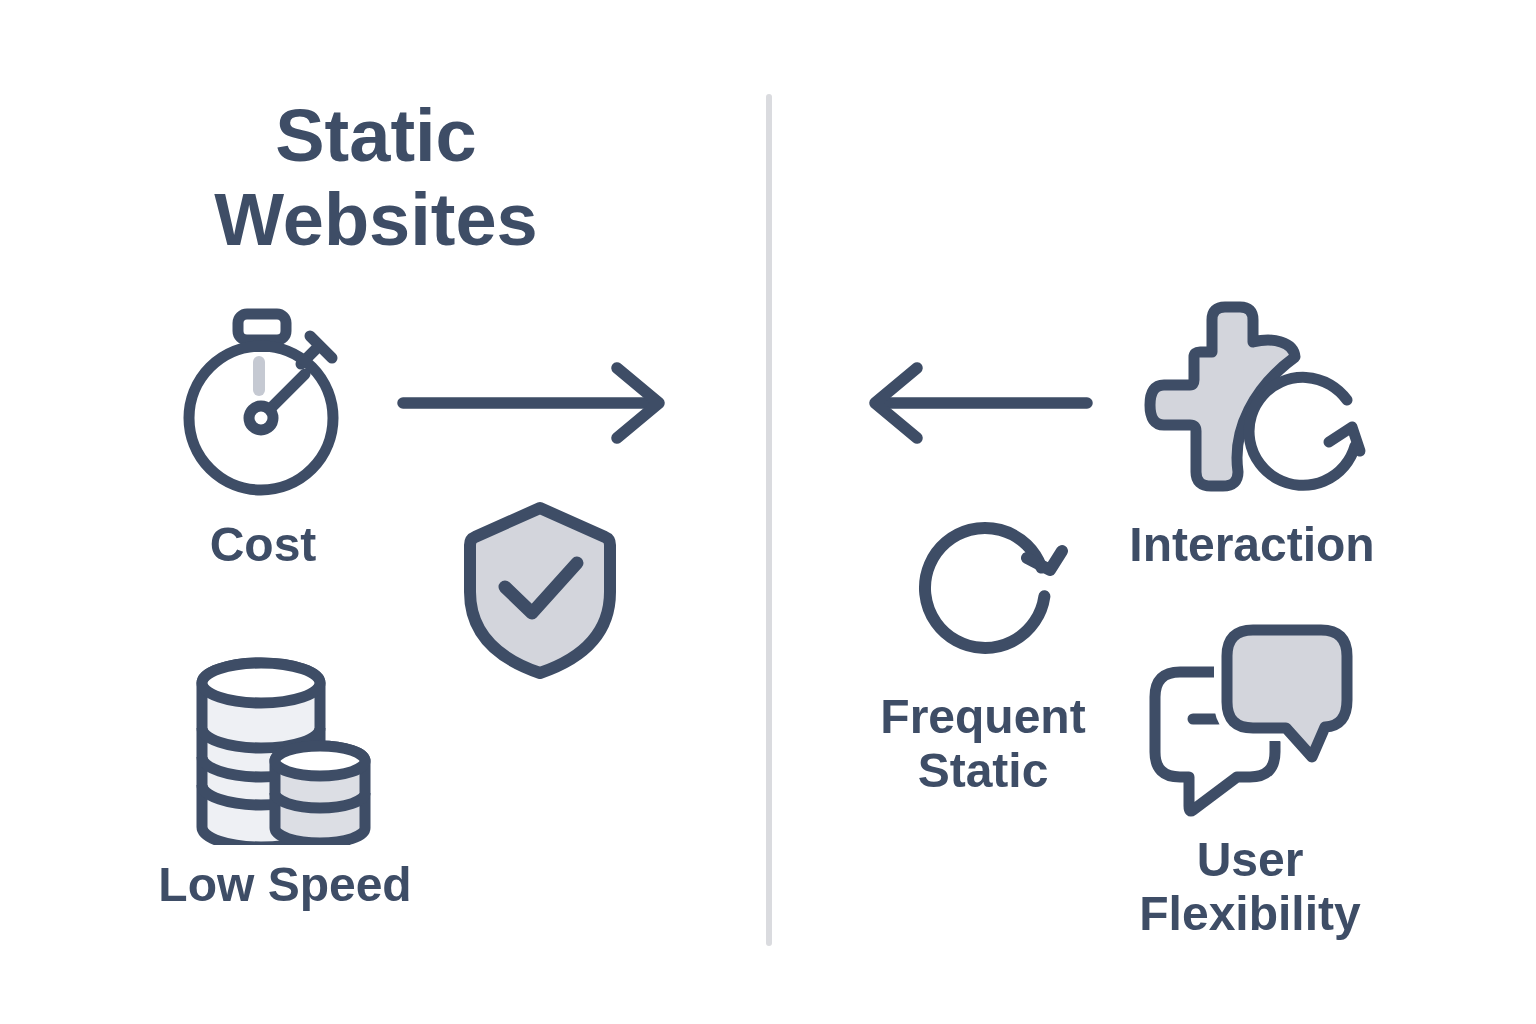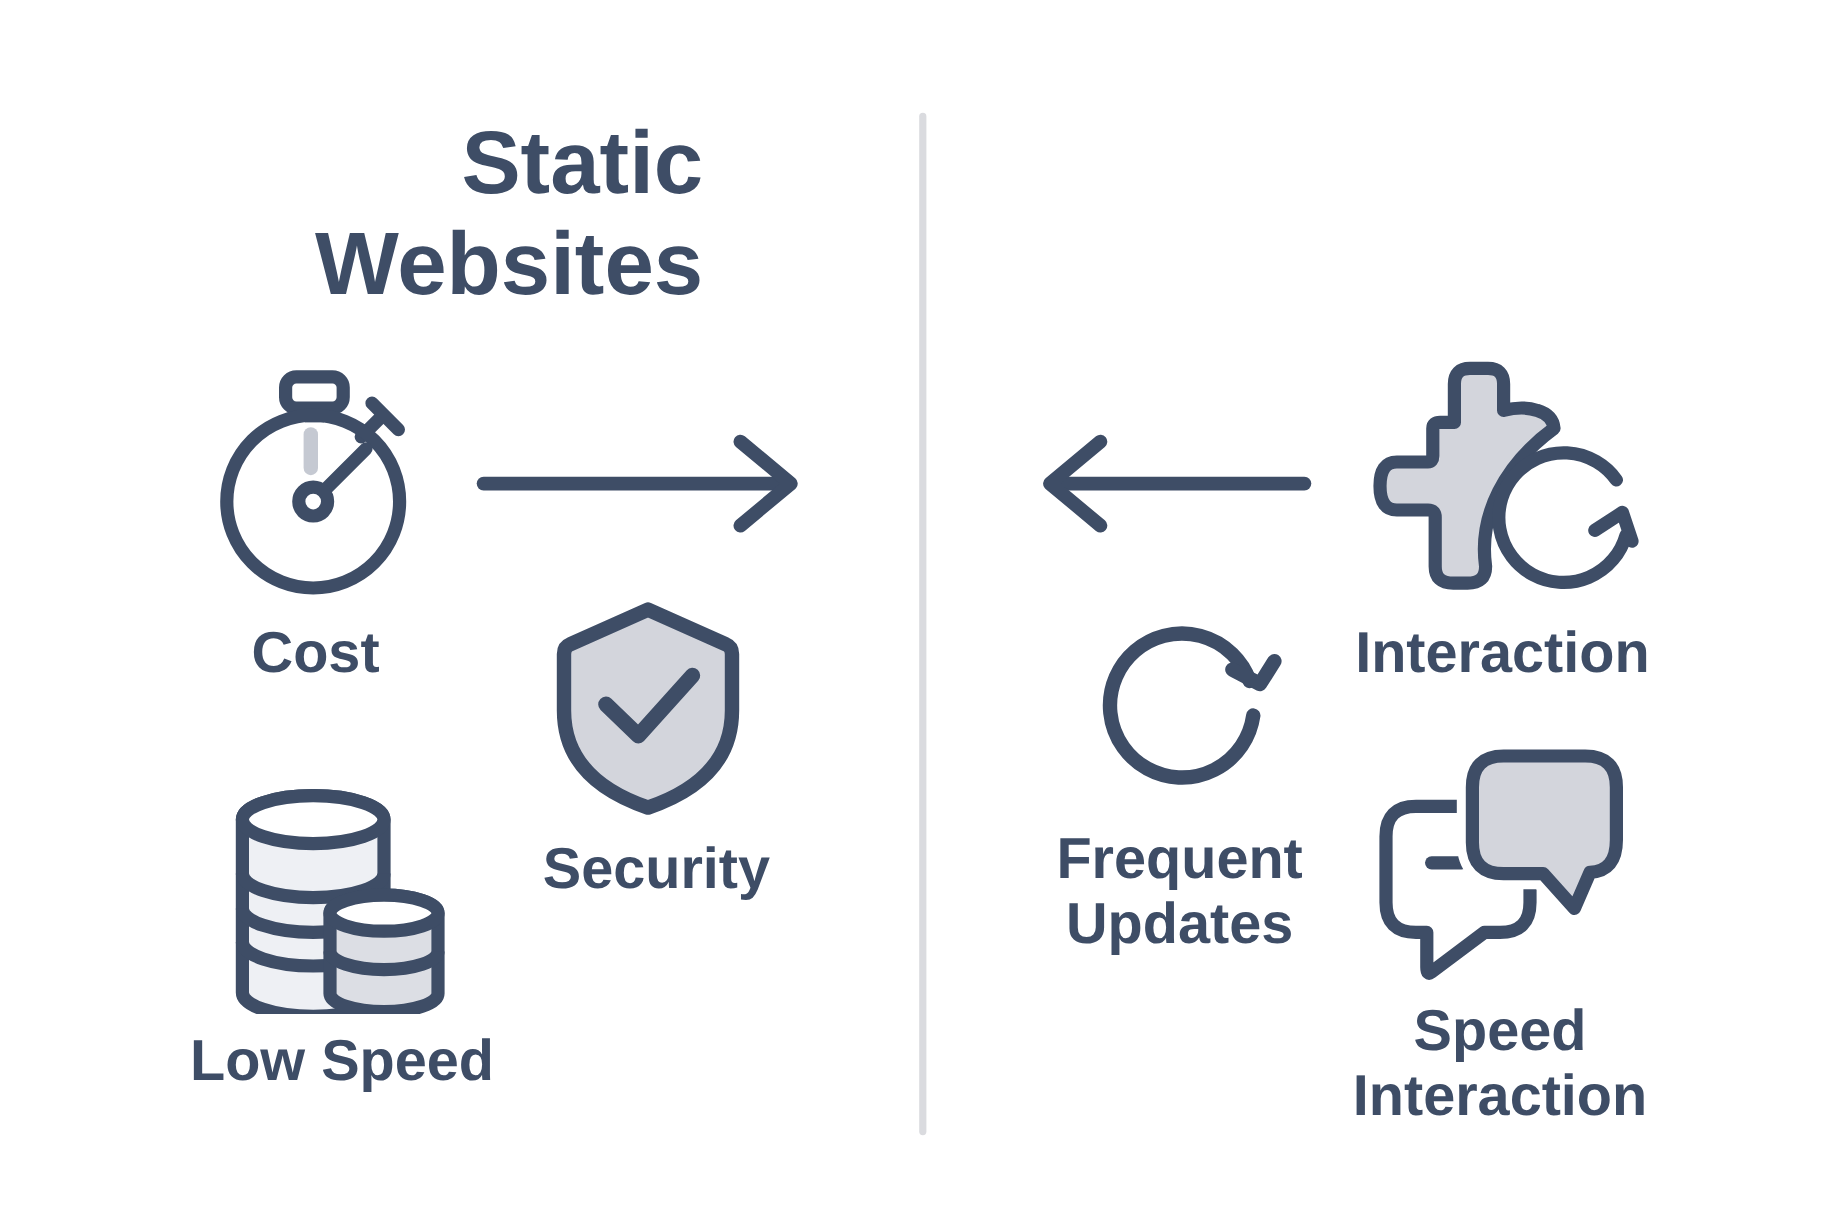--- a/index.html
+++ b/index.html
@@ -13,21 +13,21 @@
   }
   html,body{margin:0;padding:0;}
   body{font-family:"Liberation Sans","DejaVu Sans",sans-serif;background:#fff;}
   .canvas{
     position:relative;width:1536px;height:1024px;
     background:var(--background);overflow:hidden;
   }
   .abs{position:absolute;}
   .title{
     font-size:74px;font-weight:700;color:var(--ink);
-    line-height:84px;text-align:right;width:420px;
+    line-height:84px;text-align:center;width:420px;
     transform:translateX(-50%);letter-spacing:0px;
   }
   .label{
     font-size:48px;font-weight:700;color:var(--ink);
     line-height:54px;text-align:center;transform:translateX(-50%);
   }
   .divider{
     width:6px;height:852px;background:var(--divider);border-radius:3px;
   }
   svg{display:block;}
@@ -63,21 +63,20 @@
       <polyline class="ink-stroke" points="222,8 264,43 222,78" stroke-width="11.5" stroke-linecap="round" stroke-linejoin="round"></polyline>
     </svg>
   </div>
 
   <div class="abs" style="left:458px;top:500px;">
     <svg width="165" height="185" viewBox="0 0 165 185">
       <path class="gray-fill" d="M 82 8 L 17 37 Q 12 39 12 45 L 12 92 C 12 132 38 158 82 173 C 126 158 152 132 152 92 L 152 45 Q 152 39 147 37 Z" stroke="var(--ink)" stroke-width="12" stroke-linejoin="round"></path>
       <polyline class="ink-stroke" points="47,87 74,113 119,63" stroke-width="13" stroke-linecap="round" stroke-linejoin="round"></polyline>
     </svg>
   </div>
-  <div class="abs label" style="left:547px;top:698px;width:320px;">Security</div>
 
   <div class="abs" style="left:194px;top:655px;">
     <svg width="185" height="190" viewBox="0 0 185 190">
       <path d="M 8 28 L 8 172 A 59 20 0 0 0 126 172 L 126 28 A 59 20 0 0 0 8 28 Z" fill="var(--coin-light)" stroke="var(--ink)" stroke-width="11"></path>
       <path class="ink-stroke" d="M 8 73 A 59 20 0 0 0 126 73" stroke-width="11"></path>
       <path class="ink-stroke" d="M 8 102 A 59 20 0 0 0 126 102" stroke-width="11"></path>
       <path class="ink-stroke" d="M 8 130 A 59 20 0 0 0 126 130" stroke-width="11"></path>
       <ellipse cx="67" cy="28" rx="59" ry="20" fill="#ffffff" stroke="var(--ink)" stroke-width="11"></ellipse>
       <path d="M 81 106 L 81 173 A 45 15 0 0 0 171 173 L 171 106 A 45 15 0 0 0 81 106 Z" fill="var(--coin-mid)" stroke="var(--ink)" stroke-width="11"></path>
       <path class="ink-stroke" d="M 81 138 A 45 15 0 0 0 171 138" stroke-width="11"></path>
@@ -106,25 +105,25 @@
     </svg>
   </div>
   <div class="abs label" style="left:1252px;top:518px;width:320px;">Interaction</div>
 
   <div class="abs" style="left:905px;top:508px;">
     <svg width="165" height="165" viewBox="0 0 165 165">
       <path class="ink-stroke" d="M 136.4 59.5 A 60 60 0 1 0 139.4 88.3" stroke-width="12" stroke-linecap="round"></path>
       <polyline class="ink-stroke" points="122,50 145,62 157,43" stroke-width="12" stroke-linecap="round" stroke-linejoin="round"></polyline>
     </svg>
   </div>
-  <div class="abs label" style="left:983px;top:690px;width:260px;">Frequent Updates</div>
+  <div class="abs label" style="left:983px;top:690px;width:260px;">Frequent Static</div>
 
   <div class="abs" style="left:1145px;top:618px;">
     <svg width="215" height="205" viewBox="0 0 215 205">
       <path d="M 35 54 L 105 54 Q 130 54 130 79 L 130 134 Q 130 159 105 159 L 92 159 L 48 192 Q 44 195 44 188 L 44 159 L 35 159 Q 10 159 10 134 L 10 79 Q 10 54 35 54 Z" fill="#ffffff" stroke="var(--ink)" stroke-width="11" stroke-linejoin="round"></path>
       <line class="ink-stroke" x1="48" y1="101" x2="73" y2="101" stroke-width="11" stroke-linecap="round"></line>
       <path d="M 108 12 L 176 12 Q 202 12 202 38 L 202 82 Q 202 108 180 109 L 167 139 L 141 110 L 108 110 Q 82 110 82 84 L 82 38 Q 82 12 108 12 Z" fill="none" stroke="#ffffff" stroke-width="26" stroke-linejoin="round"></path>
       <path class="gray-fill" d="M 108 12 L 176 12 Q 202 12 202 38 L 202 82 Q 202 108 180 109 L 167 139 L 141 110 L 108 110 Q 82 110 82 84 L 82 38 Q 82 12 108 12 Z" stroke="var(--ink)" stroke-width="11" stroke-linejoin="round"></path>
     </svg>
   </div>
-  <div class="abs label" style="left:1250px;top:833px;width:280px;">Speed Interaction</div>
+  <div class="abs label" style="left:1250px;top:833px;width:280px;">User Flexibility</div>
 
 </div>
 
 </body></html>

